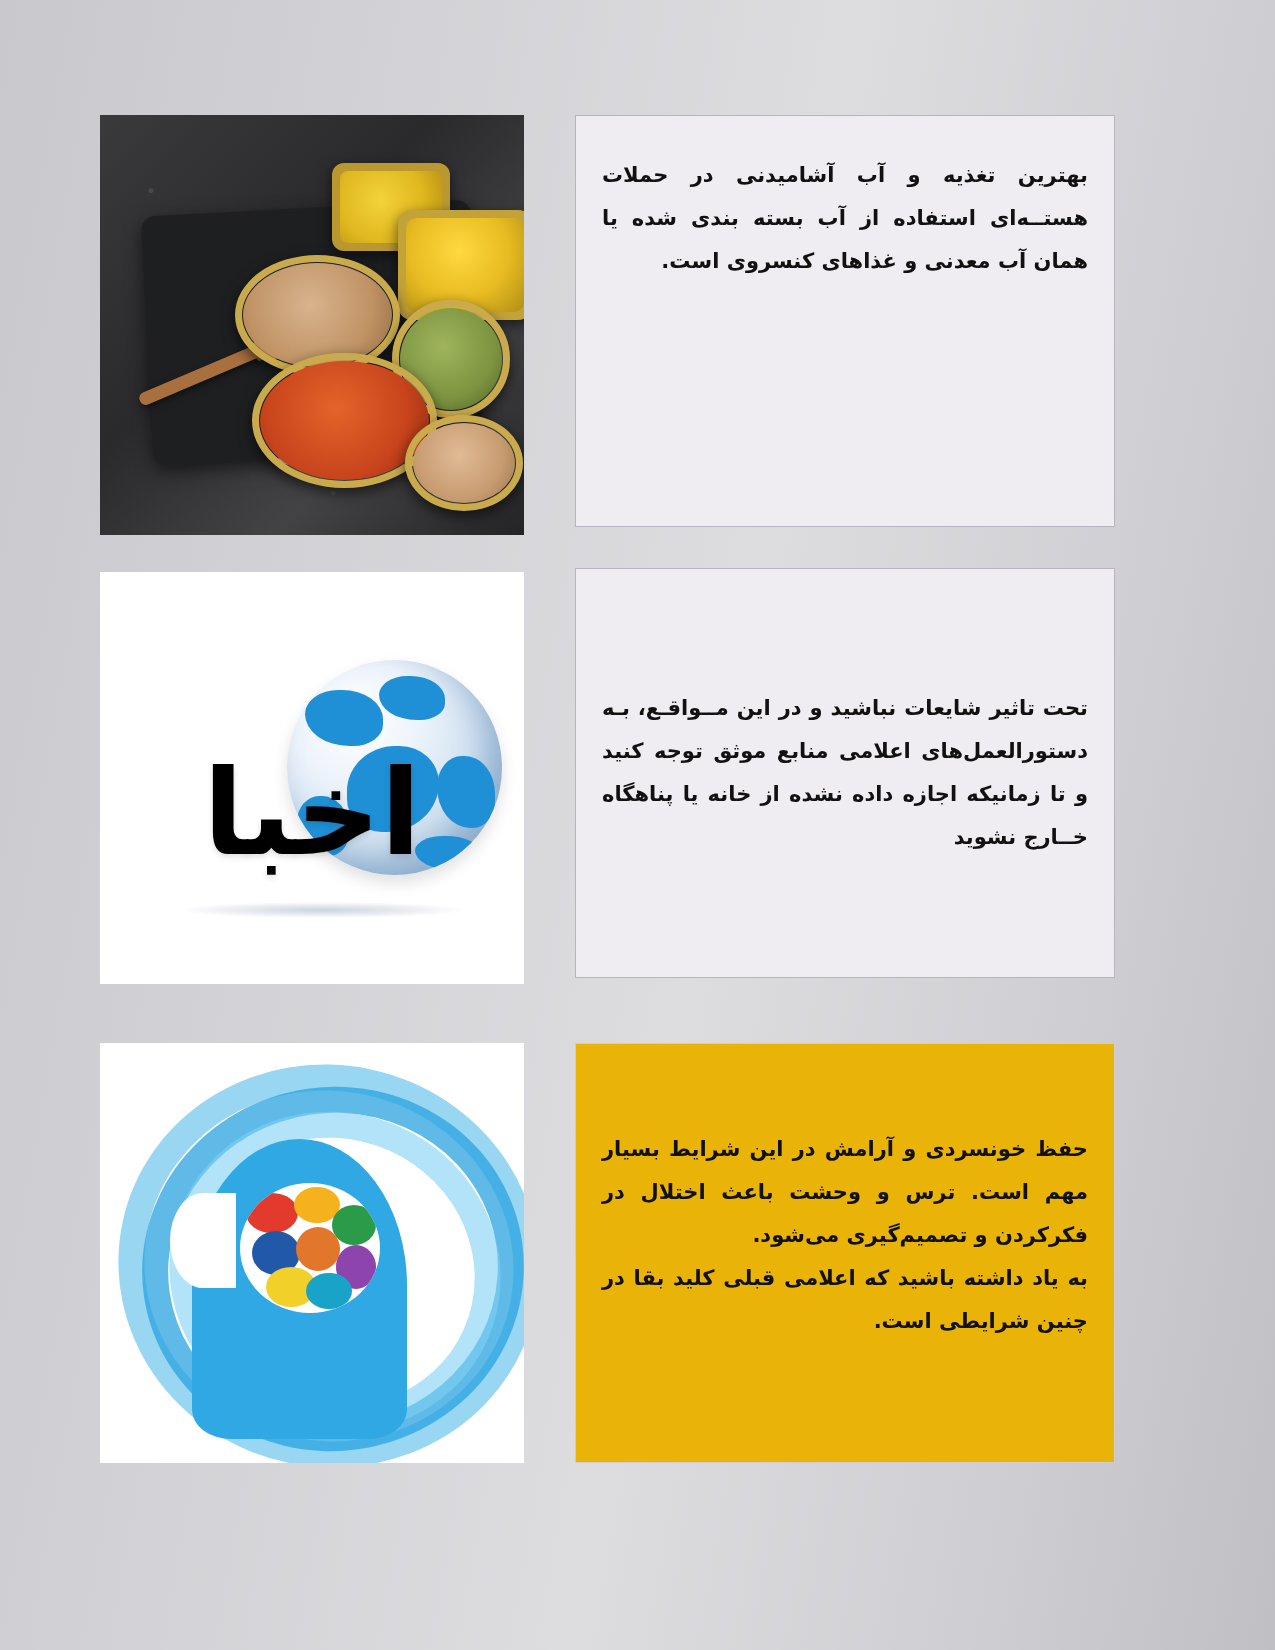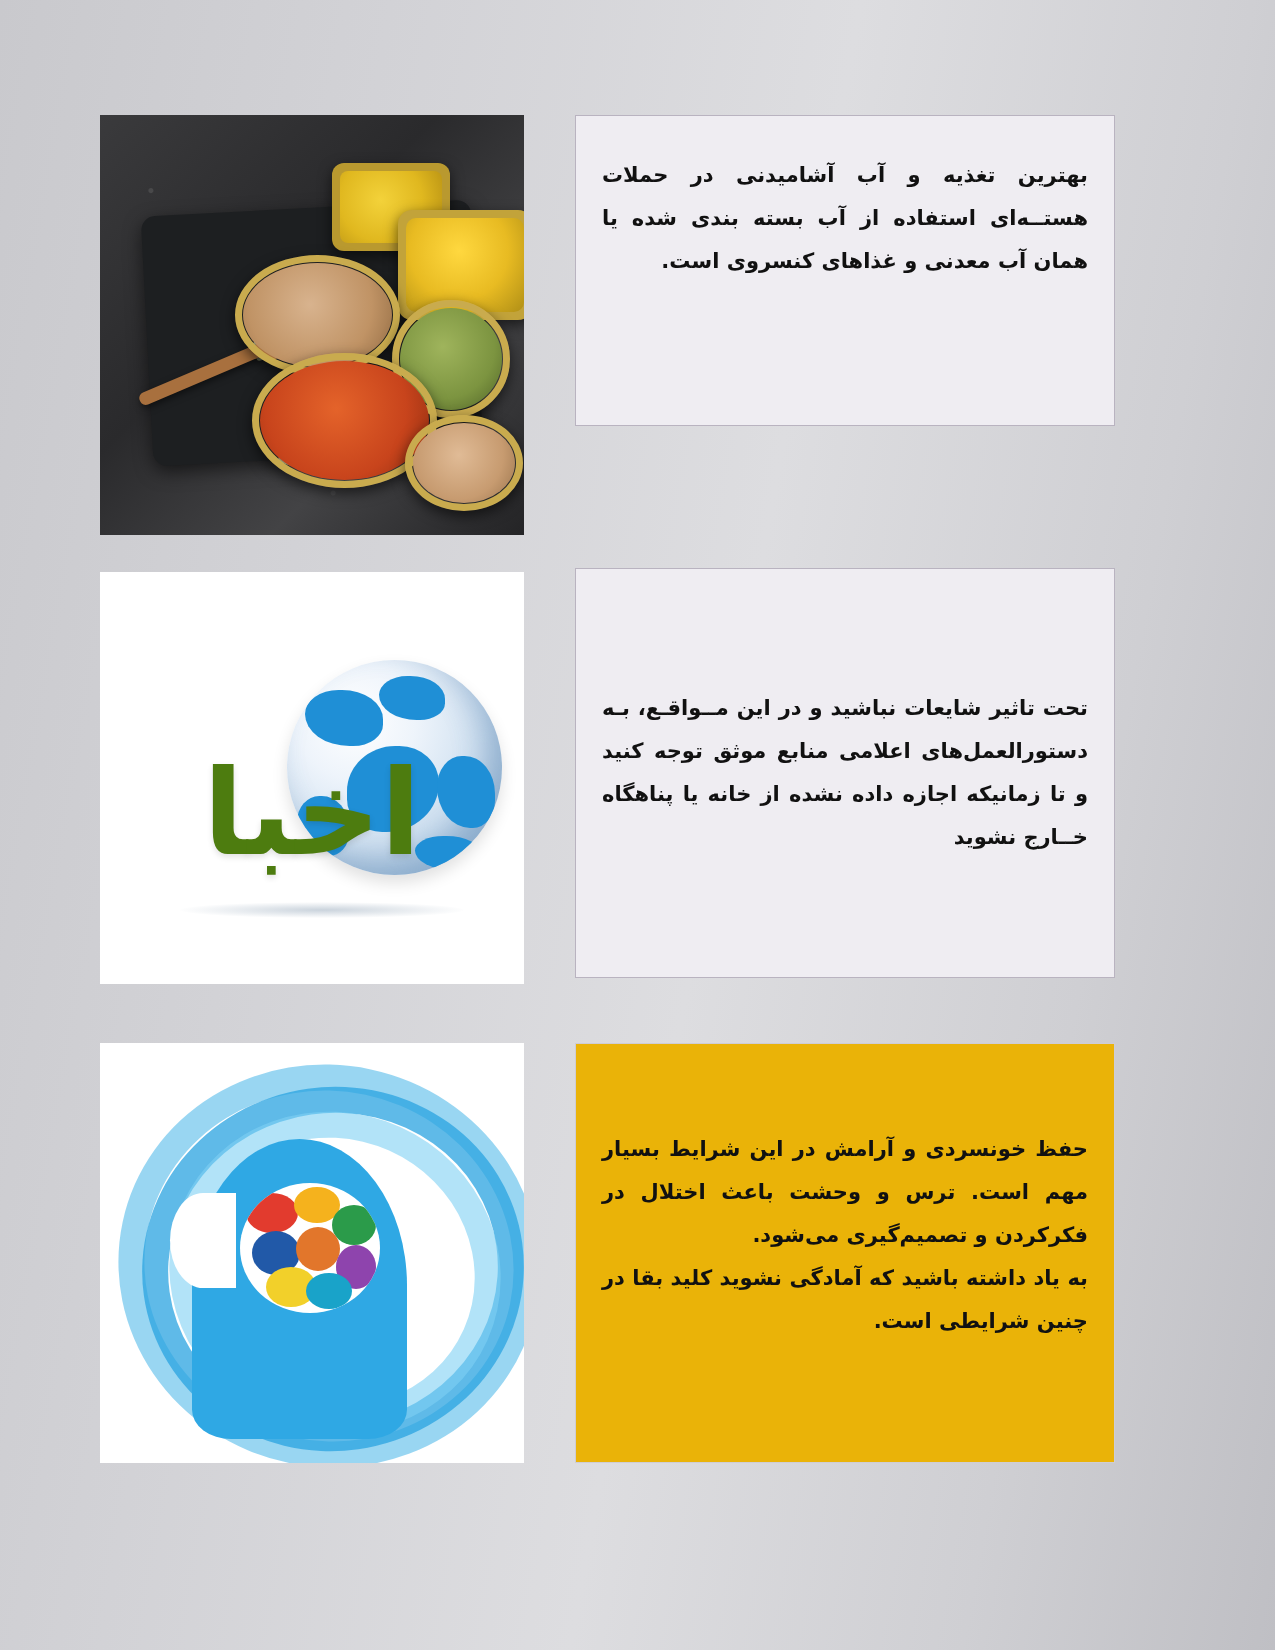--- a/index.html
+++ b/index.html
@@ -114,21 +114,21 @@
     width: 58px;
     height: 26px;
     background: #9aa57e;
     border-radius: 50% 10% 50% 10%;
     opacity: .85;
   }
   #txt-1 {
     left: 575px;
     top: 115px;
     width: 540px;
-    height: 311px;
+    height: 412px;
     padding: 38px 26px 20px 26px;
   }
   
   #img-news {
     left: 100px;
     top: 572px;
     width: 424px;
     height: 412px;
     background: #ffffff;
   }
@@ -151,21 +151,21 @@
   }
   .news-word {
     position: absolute;
     left: 0;
     right: 0;
     top: 182px;
     text-align: center;
     font-family: "DejaVu Sans", sans-serif;
     font-size: 118px;
     font-weight: 700;
-    color: #4d7c0f;
+    color: #000000;
     letter-spacing: -4px;
     line-height: 1;
     text-shadow: 0 3px 6px rgba(0,0,0,.12);
   }
   .news-shadow {
     position: absolute;
     left: 80px;
     right: 60px;
     top: 330px;
     height: 16px;
@@ -312,16 +312,16 @@
       <div class="scribble" style="left:12px; top:48px; width:48px; height:44px; background:#2159a8;"></div>
       <div class="scribble" style="left:56px; top:44px; width:44px; height:44px; background:#e2762b;"></div>
       <div class="scribble" style="left:96px; top:62px; width:40px; height:44px; background:#8e44ad;"></div>
       <div class="scribble" style="left:26px; top:84px; width:50px; height:40px; background:#f2d02a;"></div>
       <div class="scribble" style="left:66px; top:90px; width:46px; height:36px; background:#19a3c9;"></div>
     </div>
   </div>
 
   <div class="textcard" id="txt-3">
     <p>حفظ خونسردی و آرامش در این شرایط بسیار مهم است. ترس و وحشت باعث اختلال در فکرکردن و تصمیم‌گیری می‌شود.</p>
-    <p>به یاد داشته باشید که آمادگی نشوید کلید بقا در چنین شرایطی است.</p>
+    <p>به یاد داشته باشید که اعلامی قبلی کلید بقا در چنین شرایطی است.</p>
   </div>
 
 </div>
 
 </body></html>

